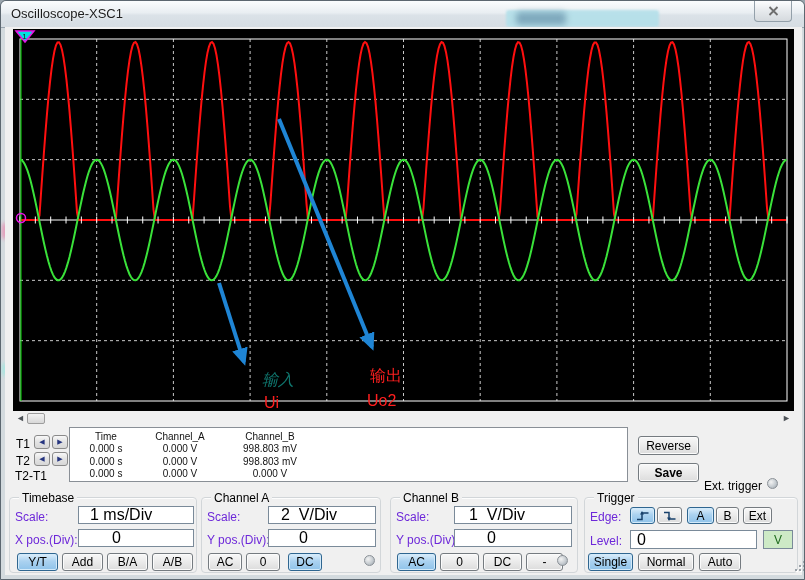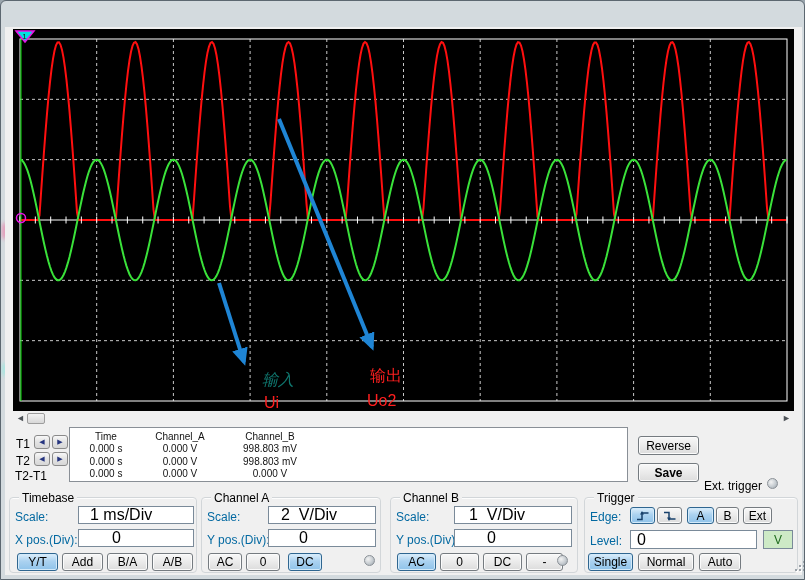--- a/index.html
+++ b/index.html
@@ -43,36 +43,46 @@
   .btn{border:1px solid #757b80;border-radius:3px;background:linear-gradient(#f8f8f8,#ececec 45%,#dcdcdc);
        box-shadow:inset 0 0 0 1px #fbfbfb;font-size:12px;color:#000;text-align:center;
        display:flex;align-items:center;justify-content:center;box-sizing:border-box;height:18px;white-space:pre;}
   .btn.sel{background:linear-gradient(#dceefb,#abd2f0 45%,#8fc3ea);border-color:#2f6690;
            box-shadow:inset 0 0 0 1px #d3eafa;}
   .pushbtn{position:absolute;width:61px;height:19px;}
   
   .fs{position:absolute;top:470px;height:76px;border:1px solid #d2d6d9;border-radius:4px;
       box-sizing:border-box;background:#f0f0f0;box-shadow:0 1px 0 #fdfdfd inset;}
   .fs .legend{position:absolute;top:-7px;left:9px;background:#f0f0f0;padding:0 3px;font-size:12px;color:#000;}
-  .flabel{position:absolute;font-size:12px;color:#0369a1;white-space:pre;}
+  .flabel{position:absolute;font-size:12px;color:#6d28d9;white-space:pre;}
   .textbox{position:absolute;height:18px;background:#fff;border:1px solid #7a8a99;box-sizing:border-box;
            font-size:16px;color:#000;line-height:16px;white-space:pre;}
   .btnrow{position:absolute;top:55px;display:flex;gap:4px;}
   .led{position:absolute;width:11px;height:11px;border-radius:50%;border:1px solid #8b9197;box-sizing:border-box;
        background:radial-gradient(circle at 35% 35%,#f3f3f3,#c6ccd1 55%,#9aa2a9);}
   .unitbox{position:absolute;height:19px;box-sizing:border-box;border:1px solid #7a8a99;
            font-size:12px;display:flex;align-items:center;justify-content:center;}
   .grip{position:absolute;left:790px;top:534px;width:12px;height:14px;}
   .grip i{position:absolute;width:2px;height:2px;background:#9aa1a8;box-shadow:1px 1px 0 #fff;}
 </style>
 </head>
 <body>
 
 <div class="window">
 
+  <div class="titlebar">
+    <div class="teal-blob"></div>
+    <div class="teal-blob-inner"></div>
+    <span class="title">Oscilloscope-XSC1</span>
+    <div class="close-btn">
+      <svg width="11" height="10" viewBox="0 0 11 10">
+        <path d="M1.5 1 L9.5 9 M9.5 1 L1.5 9" stroke="#6e6e6e" stroke-width="1.8" fill="none"></path>
+      </svg>
+    </div>
+  </div>
 
   <div class="edge-blob" style="left:1px;top:222px;width:6px;height:16px;background:#e88bb0;"></div>
   <div class="edge-blob" style="left:1px;top:362px;width:6px;height:13px;background:#9fe8e0;"></div>
 
   <div class="client">
 
     <div class="scope">
       <svg id="scope-svg" width="781" height="382">
           <rect x="0" y="0" width="781" height="382" fill="#000000"></rect>
           <line x1="83.7" y1="10" x2="83.7" y2="372" stroke="#c9c9c9" stroke-width="1" stroke-dasharray="3,3"></line>

